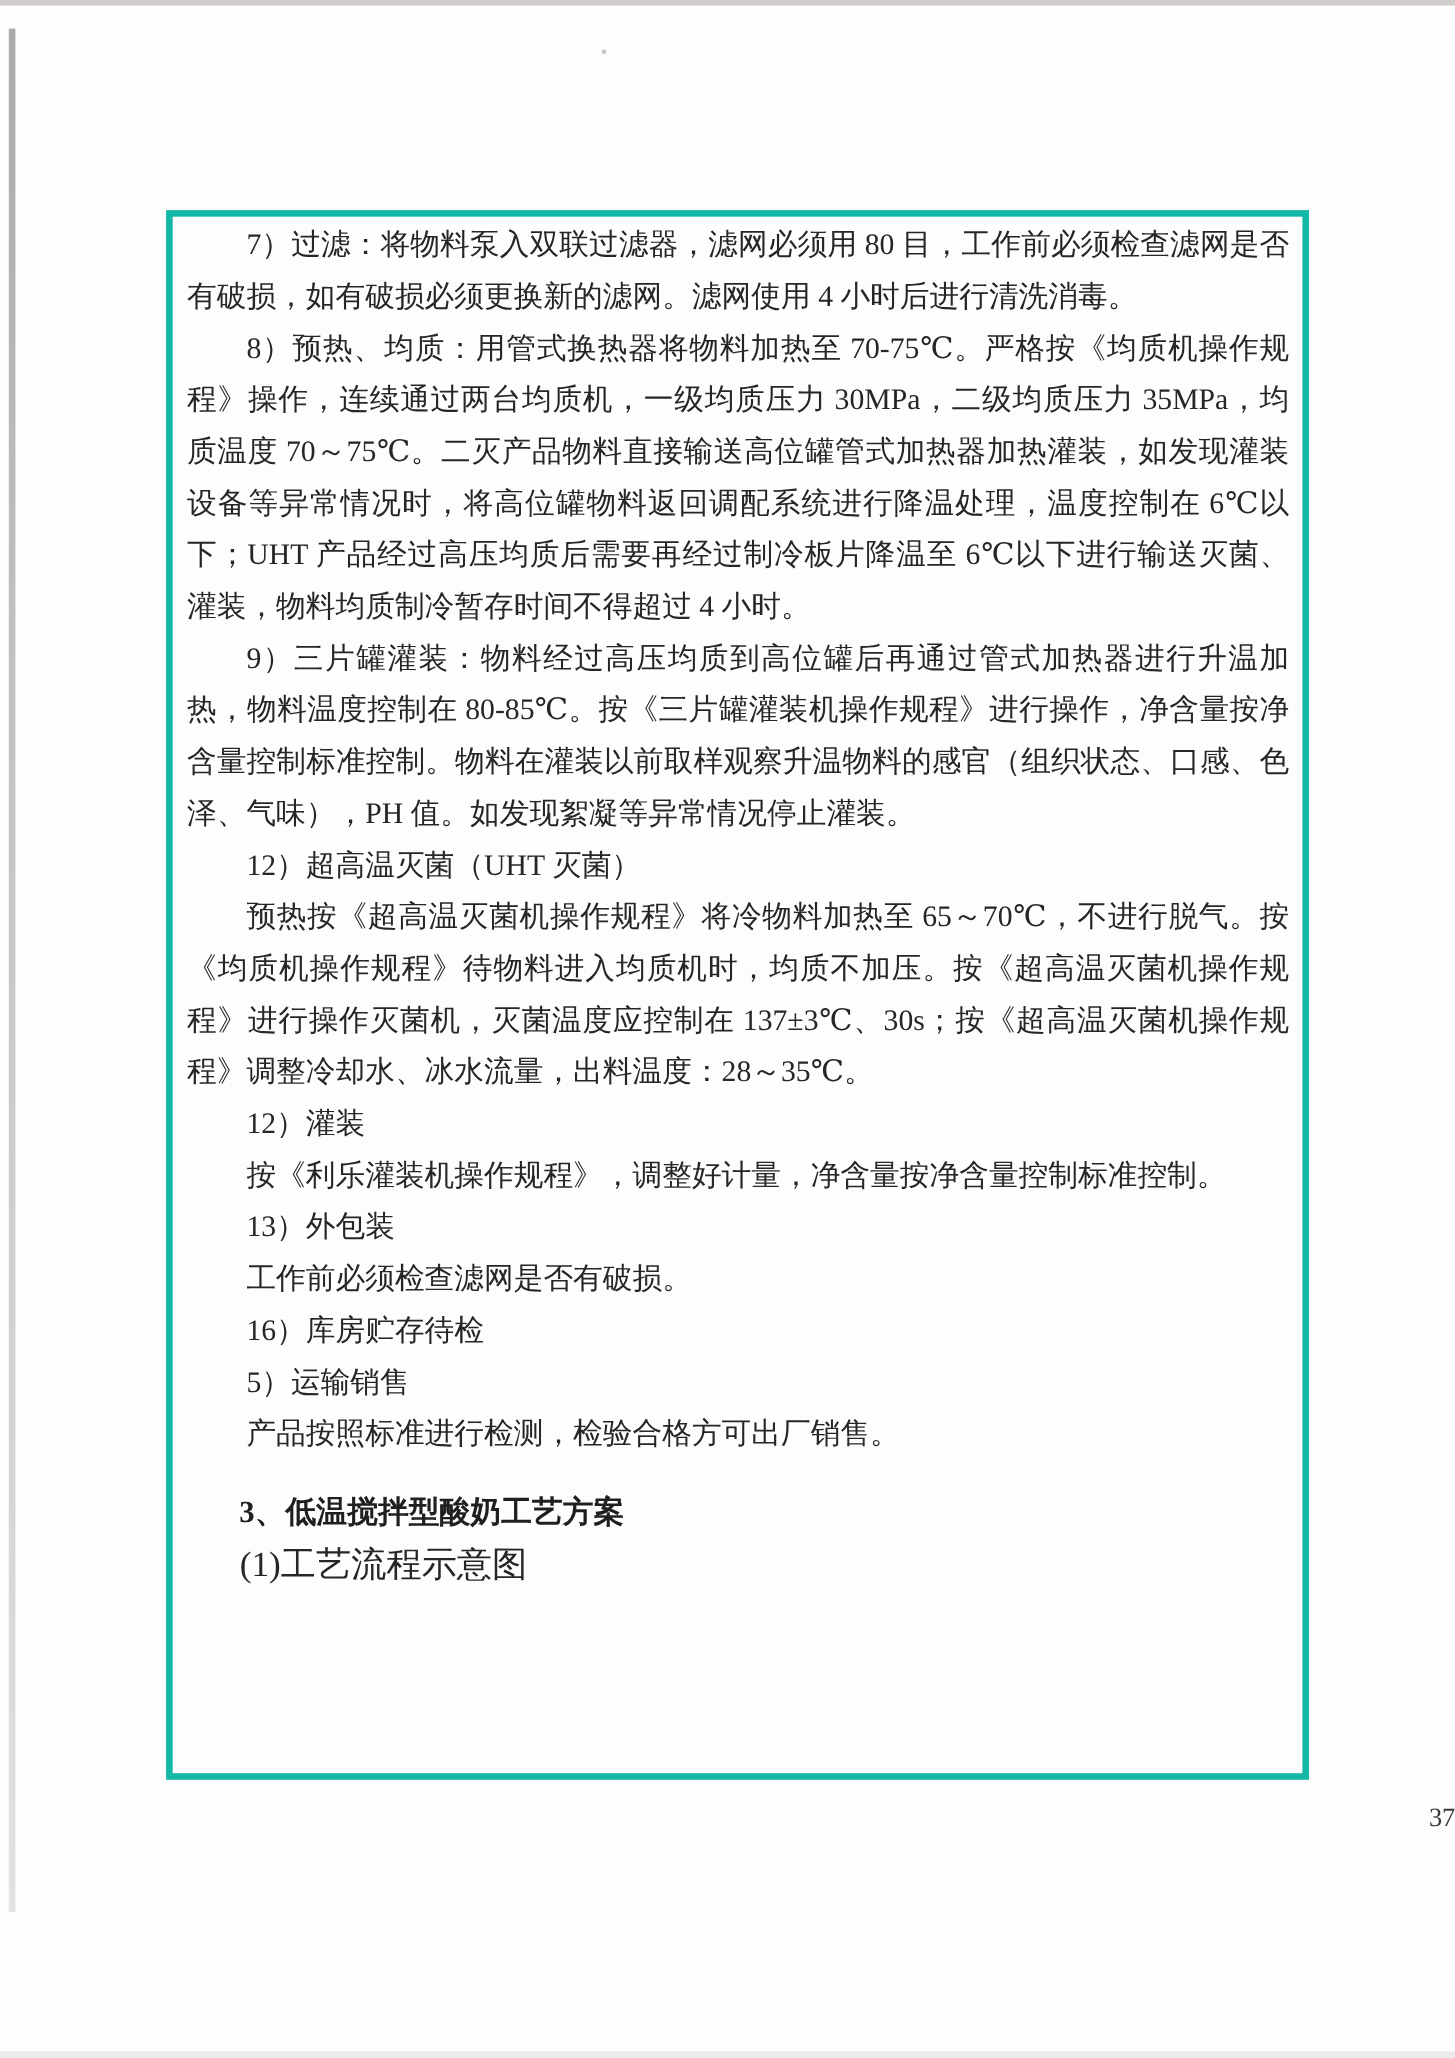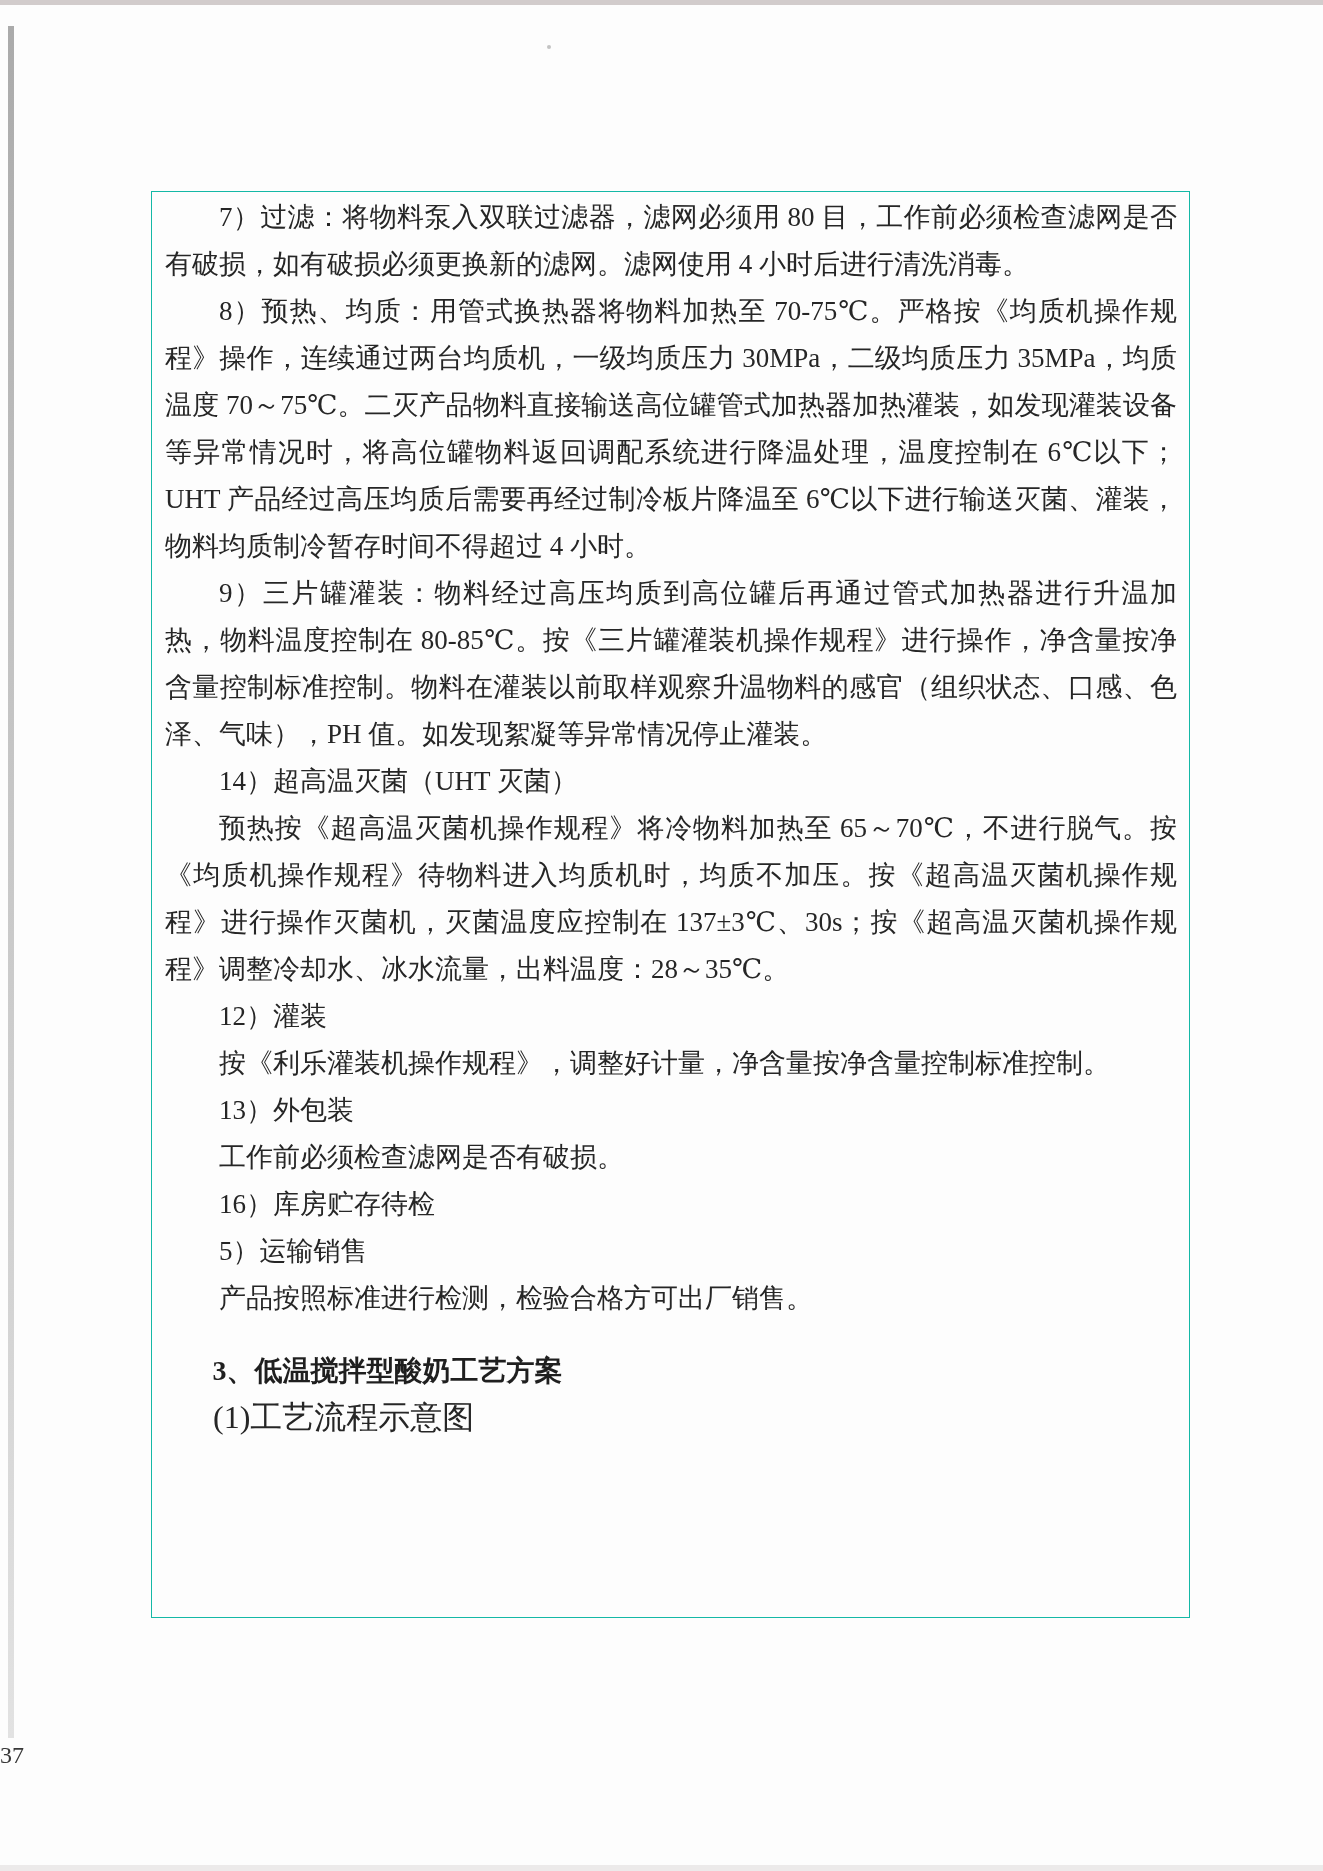--- a/index.html
+++ b/index.html
@@ -38,21 +38,21 @@
   }
   .speck.s1 { left: 547px; top: 45px;  width: 4px; height: 4px; }
   .speck.s2 { left: 855px; top: 1250px; width: 5px; height: 3px; }
 
   
   .frame {
     position: absolute;
     left: 151px; top: 191px;
     width: 1039px; height: 1427px;
     box-sizing: border-box;
-    border: 1px solid #14b8a6;
+    border: 6px solid #14b8a6;
     padding: 2px 12px 0 13px;
     background: #fdfdfd;
   }
   .para {
     margin: 0;
     font-size: 27px;
     line-height: 47px;
     text-align: justify;
     text-justify: inter-ideograph;
     text-indent: 2em;
@@ -66,41 +66,41 @@
     color: #1f1f1f;
   }
   .sub-heading {
     margin: 0;
     font-size: 32px;
     line-height: 47px;
     text-indent: 1.5em;
   }
   .page-number {
     position: absolute;
-    top: 1742px; left: 0;
+    top: 1640px; left: 0;
     width: 100%;
-    text-align: left;
+    text-align: right;
     font-size: 24px;
     color: #383838;
   }
 </style>
 </head>
 <body>
 
 <div class="edge-top"></div>
 <div class="edge-left"></div>
 <div class="edge-bottom"></div>
 <div class="speck s1"></div>
 <div class="speck s2"></div>
 
 <div class="frame">
   <p class="para">7）过滤：将物料泵入双联过滤器，滤网必须用 80 目，工作前必须检查滤网是否有破损，如有破损必须更换新的滤网。滤网使用 4 小时后进行清洗消毒。</p>
   <p class="para">8）预热、均质：用管式换热器将物料加热至 70-75℃。严格按《均质机操作规程》操作，连续通过两台均质机，一级均质压力 30MPa，二级均质压力 35MPa，均质温度 70～75℃。二灭产品物料直接输送高位罐管式加热器加热灌装，如发现灌装设备等异常情况时，将高位罐物料返回调配系统进行降温处理，温度控制在 6℃以下；UHT 产品经过高压均质后需要再经过制冷板片降温至 6℃以下进行输送灭菌、灌装，物料均质制冷暂存时间不得超过 4 小时。</p>
   <p class="para">9）三片罐灌装：物料经过高压均质到高位罐后再通过管式加热器进行升温加热，物料温度控制在 80-85℃。按《三片罐灌装机操作规程》进行操作，净含量按净含量控制标准控制。物料在灌装以前取样观察升温物料的感官（组织状态、口感、色泽、气味），PH 值。如发现絮凝等异常情况停止灌装。</p>
-  <p class="para">14）超高温灭菌（UHT 灭菌）</p>
+  <p class="para">12）超高温灭菌（UHT 灭菌）</p>
   <p class="para">预热按《超高温灭菌机操作规程》将冷物料加热至 65～70℃，不进行脱气。按《均质机操作规程》待物料进入均质机时，均质不加压。按《超高温灭菌机操作规程》进行操作灭菌机，灭菌温度应控制在 137±3℃、30s；按《超高温灭菌机操作规程》调整冷却水、冰水流量，出料温度：28～35℃。</p>
   <p class="para">12）灌装</p>
   <p class="para">按《利乐灌装机操作规程》，调整好计量，净含量按净含量控制标准控制。</p>
   <p class="para">13）外包装</p>
   <p class="para">工作前必须检查滤网是否有破损。</p>
   <p class="para">16）库房贮存待检</p>
   <p class="para">5）运输销售</p>
   <p class="para">产品按照标准进行检测，检验合格方可出厂销售。</p>
   <p class="section-heading">3、低温搅拌型酸奶工艺方案</p>
   <p class="sub-heading">(1)工艺流程示意图</p>

